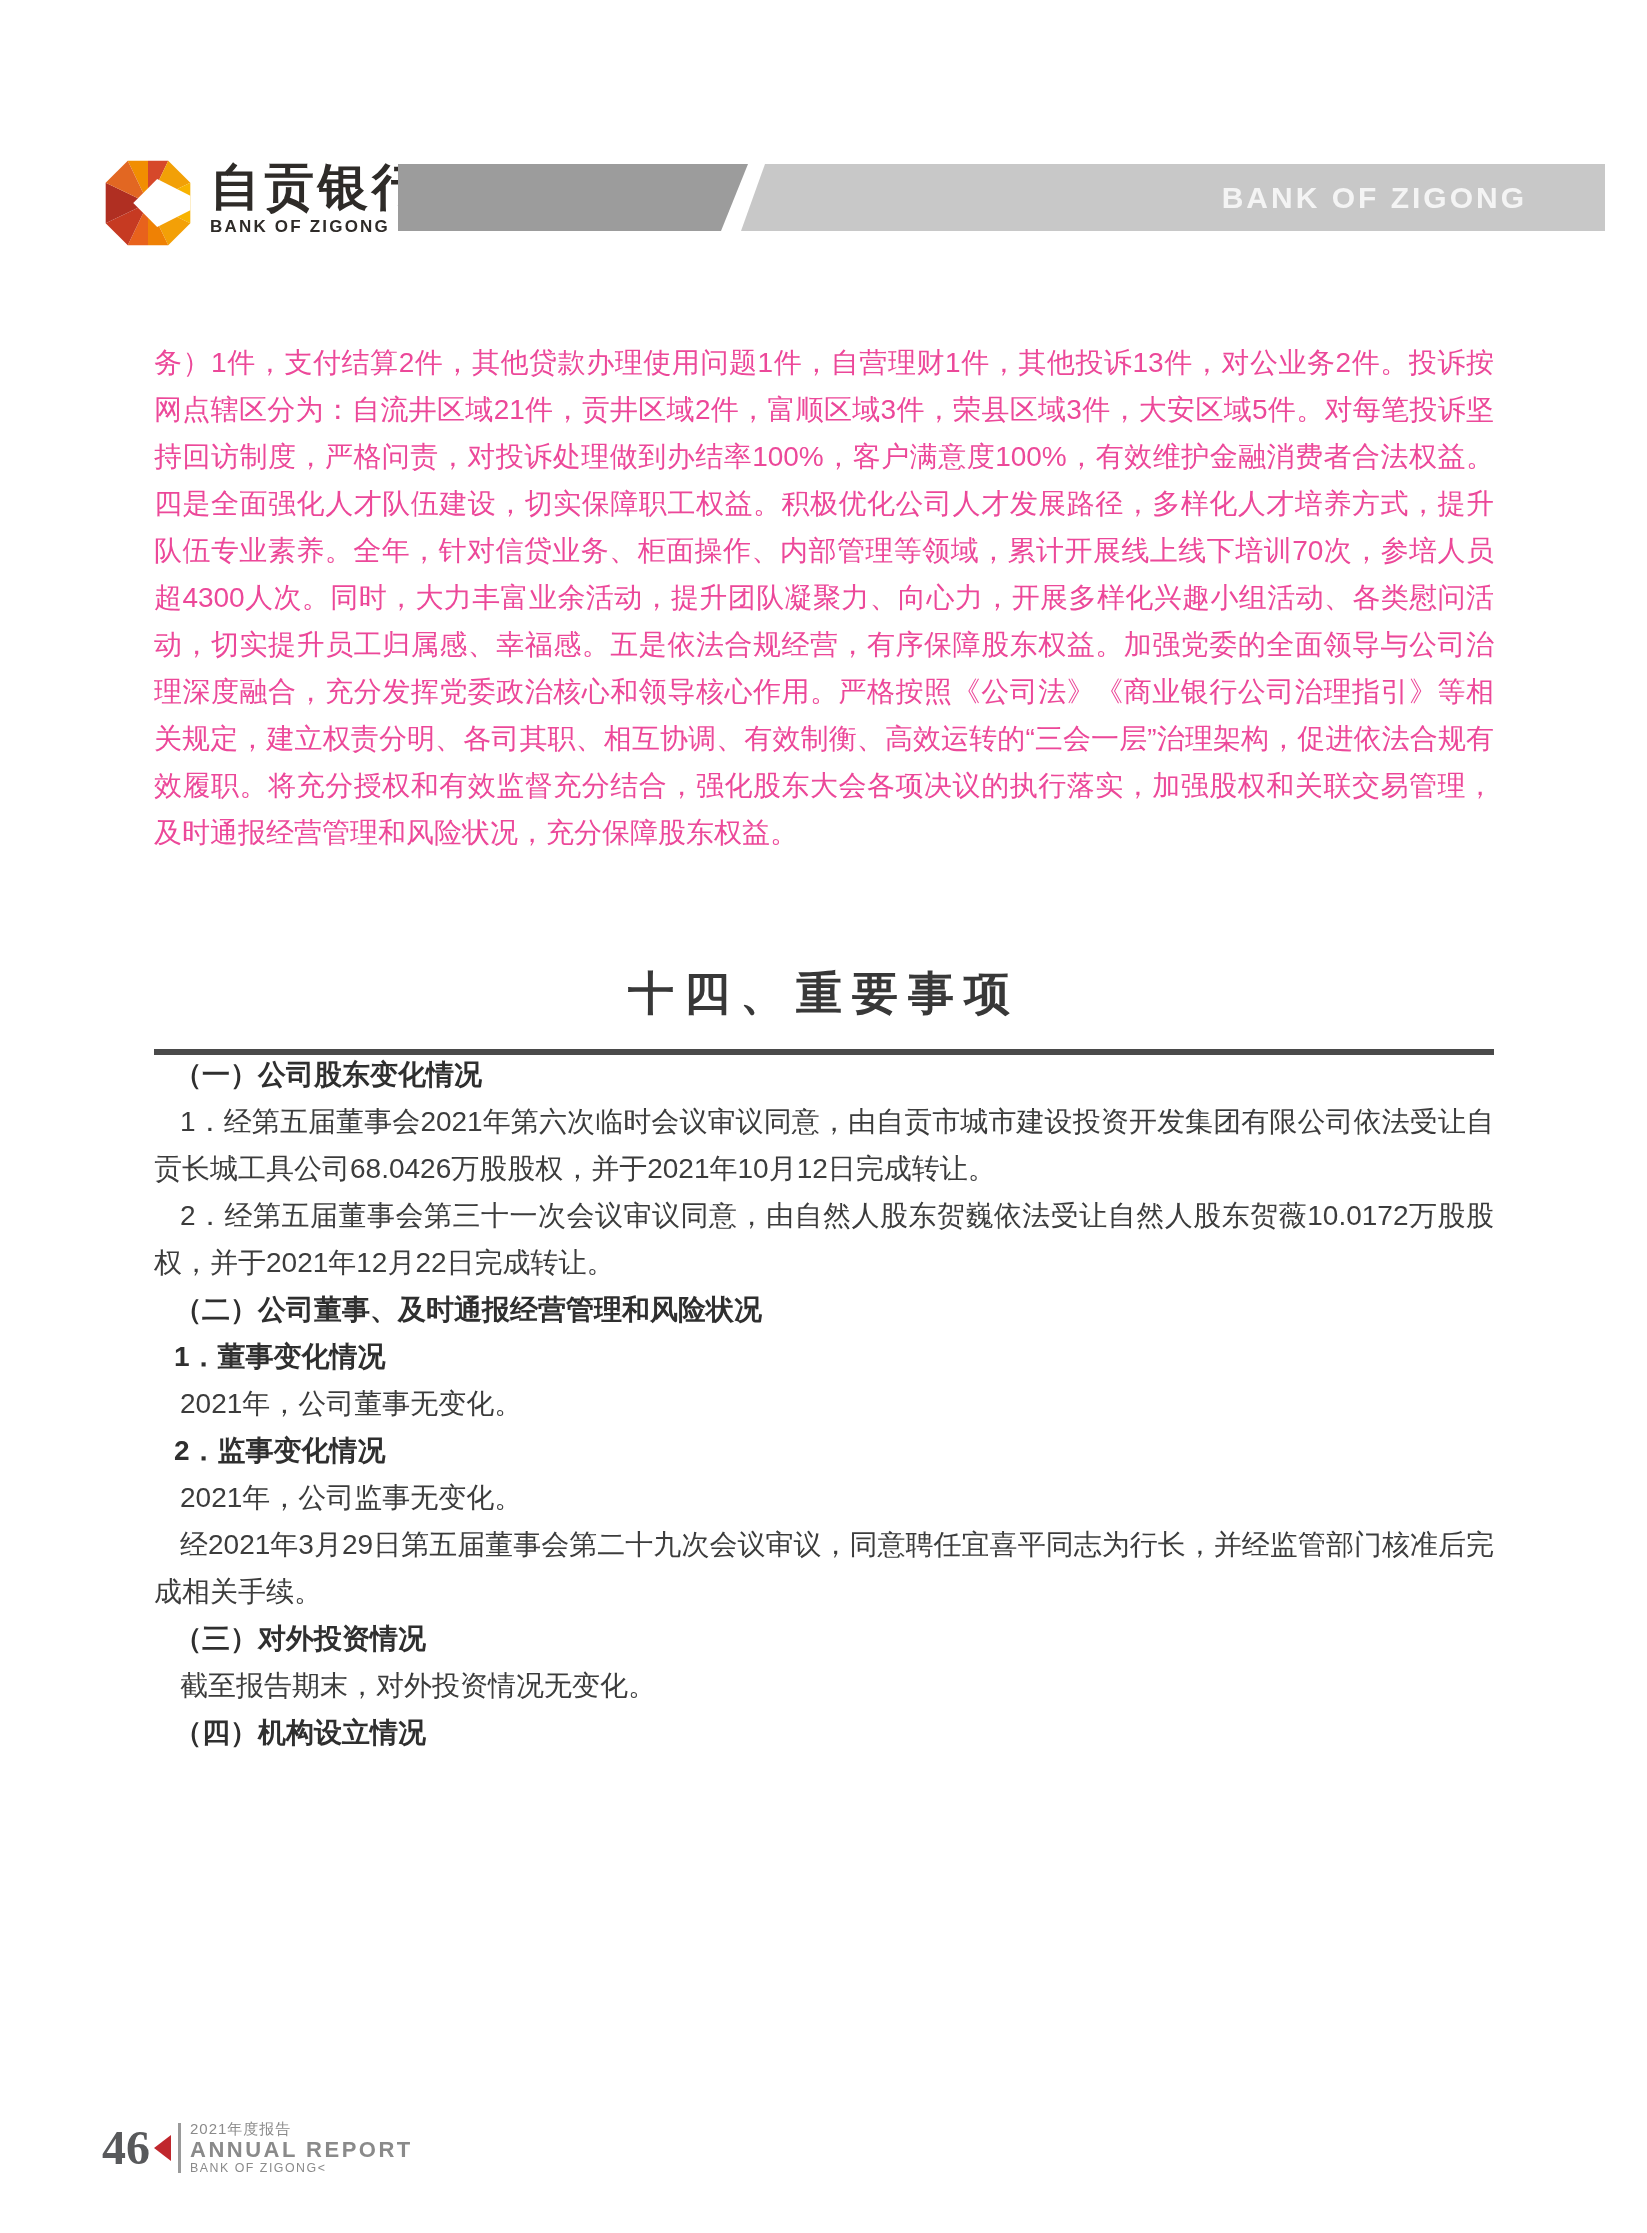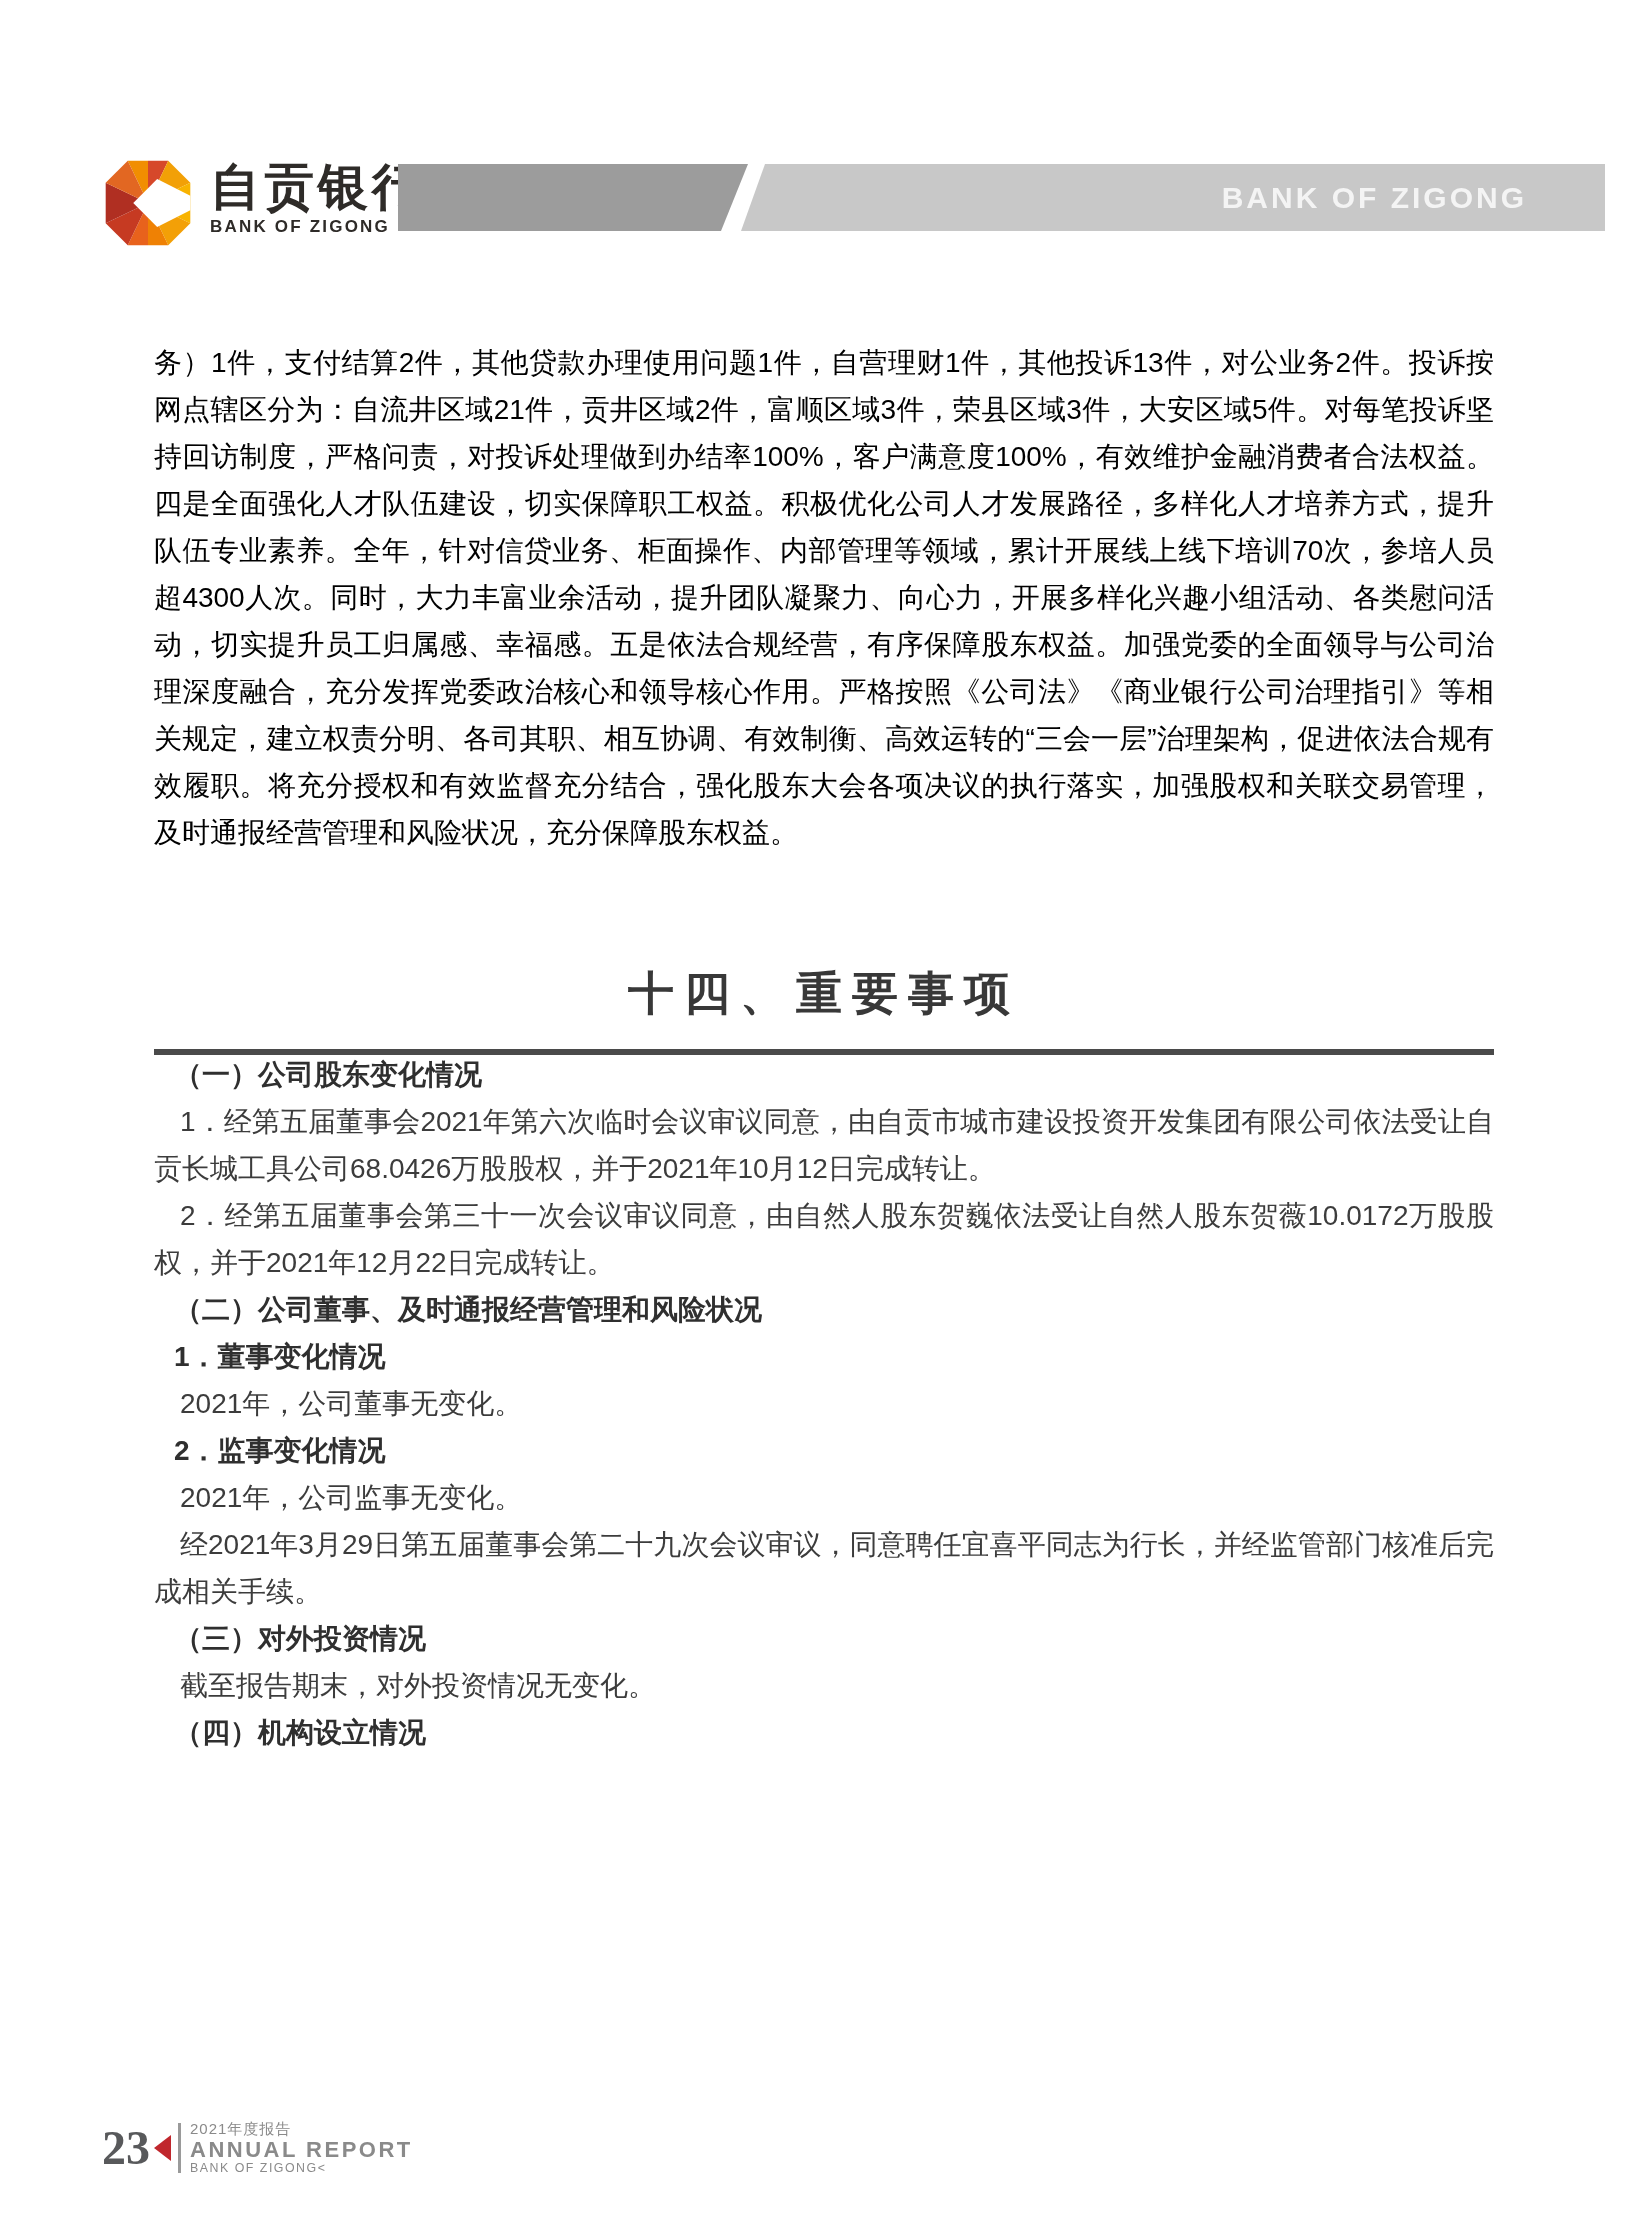--- a/index.html
+++ b/index.html
@@ -14,21 +14,21 @@
   .logo-en{font-size:17px;font-weight:bold;color:#2e2b28;letter-spacing:2.2px;margin-top:4px;white-space:nowrap;}
   .banner-dark{position:absolute;left:398px;top:164px;width:350px;height:67px;background:#9c9c9c;
     clip-path:polygon(0 0,100% 0,calc(100% - 27px) 100%,0 100%);}
   .banner-light{position:absolute;left:741px;top:164px;width:864px;height:67px;background:#c8c8c8;
     clip-path:polygon(24px 0,100% 0,100% 100%,0 100%);
     display:flex;align-items:center;justify-content:flex-end;padding-right:78px;box-sizing:border-box;}
   .banner-light span{font-size:30px;font-weight:bold;color:#f4f4f4;letter-spacing:3px;white-space:nowrap;}
 
   
   .intro{position:absolute;left:154px;width:1340px;top:339px;font-size:28px;line-height:47px;
-    color:#000000;text-align:justify;margin:0;}
+    color:#ec4899;text-align:justify;margin:0;}
   .title-block{position:absolute;left:154px;width:1340px;top:965px;}
   .page-title{margin:0;text-align:center;font-size:46px;font-weight:bold;color:#383838;
     letter-spacing:10px;line-height:56px;}
   .title-rule{margin-top:28px;height:6px;background:#4a4a4a;}
   .sections{position:absolute;left:154px;width:1340px;top:1051px;font-size:28px;line-height:47px;color:#3c3c3c;}
   .sec-heading{font-weight:bold;color:#2f2f2f;margin-left:20px;}
   .sec-para{text-align:justify;text-indent:26px;}
 
   
   .footer{position:absolute;left:102px;top:2121px;display:flex;align-items:center;}
@@ -88,21 +88,21 @@
       <div class="sec-para">2021年，公司董事无变化。</div>
       <div class="sec-heading">2．监事变化情况</div>
       <div class="sec-para">2021年，公司监事无变化。</div>
       <div class="sec-para">经2021年3月29日第五届董事会第二十九次会议审议，同意聘任宜喜平同志为行长，并经监管部门核准后完成相关手续。</div>
       <div class="sec-heading">（三）对外投资情况</div>
       <div class="sec-para">截至报告期末，对外投资情况无变化。</div>
       <div class="sec-heading">（四）机构设立情况</div>
     </div>
 
   <div class="footer">
-    <div class="page-num">23</div>
+    <div class="page-num">46</div>
     <div class="tri"></div>
     <div class="footer-divider"></div>
     <div class="footer-text">
       <div class="ft1">2021年度报告</div>
       <div class="ft2">ANNUAL REPORT</div>
       <div class="ft3">BANK OF ZIGONG&lt;</div>
     </div>
   </div>
 
 </div>

